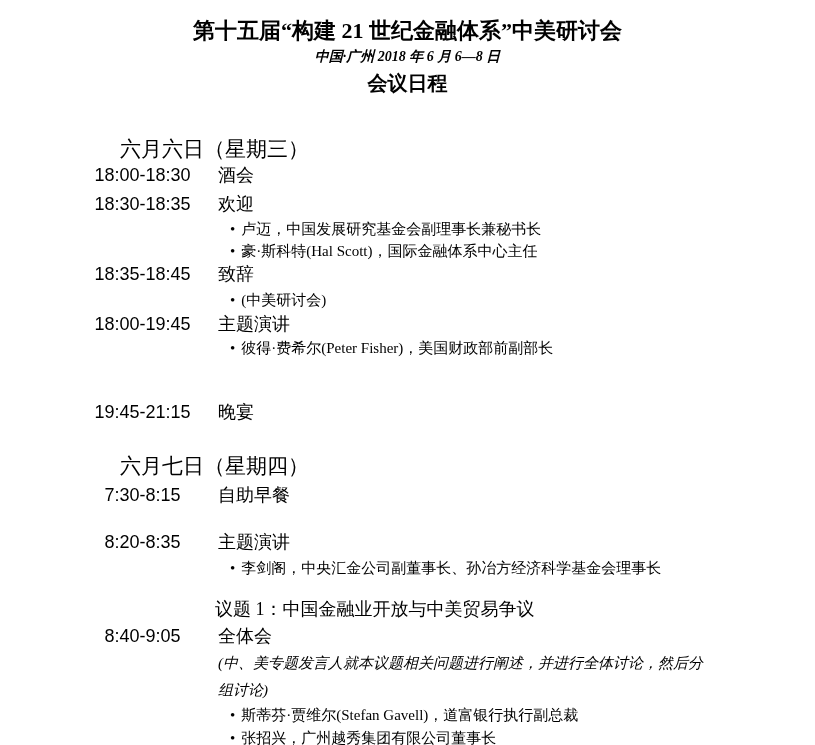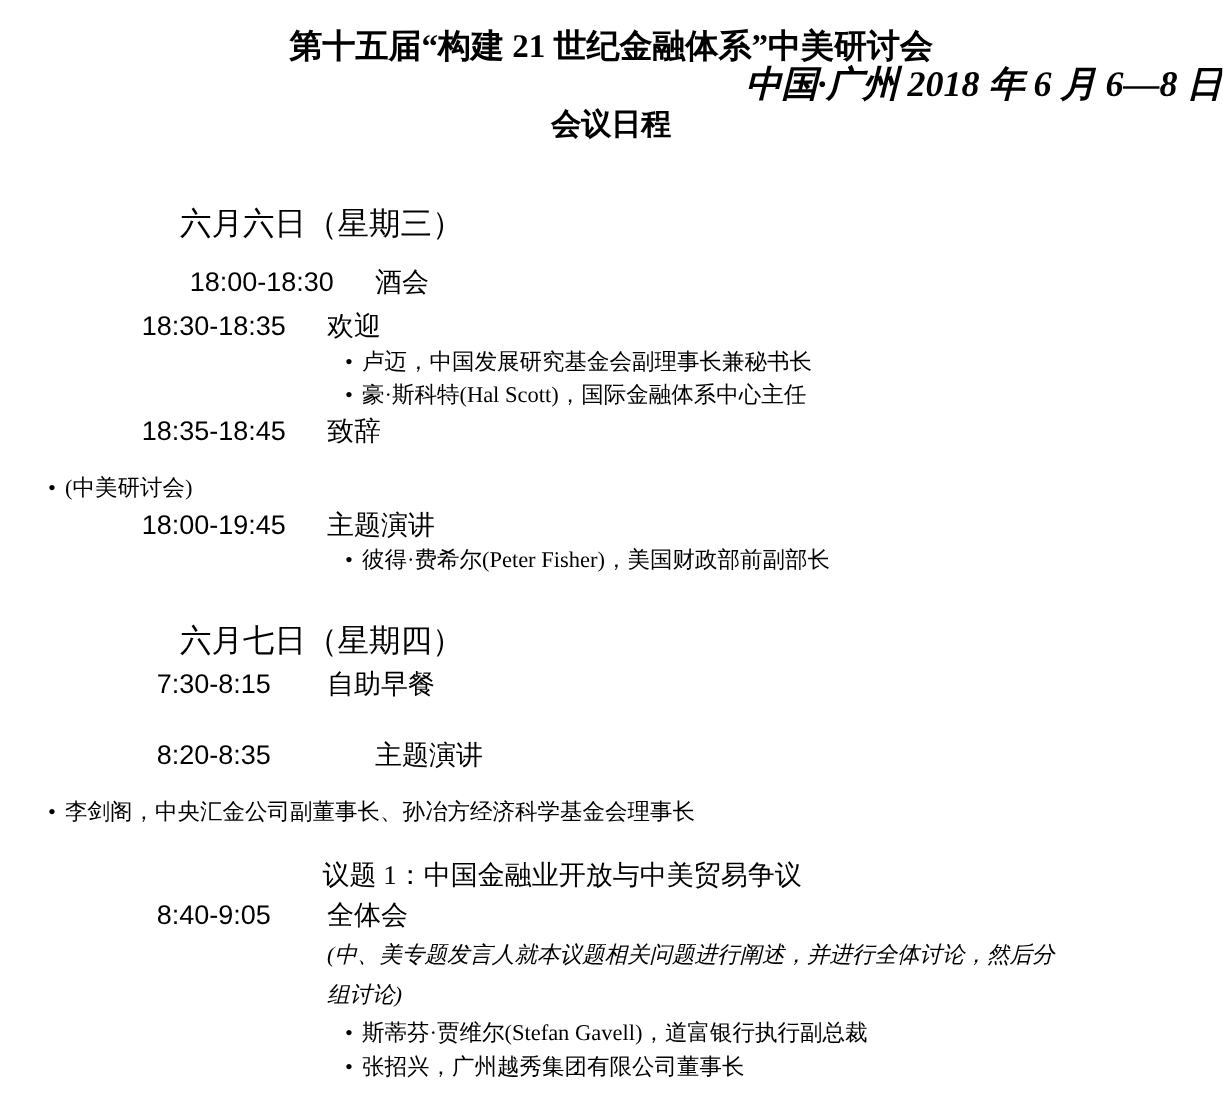--- a/index.html
+++ b/index.html
@@ -19,22 +19,22 @@
     overflow: hidden;
   }
   
   .title1 {
     text-align: center;
     font-size: 22px;
     font-weight: bold;
     line-height: 26px;
   }
   .title2 {
-    text-align: right;
-    font-size: 24px;
+    text-align: center;
+    font-size: 14px;
     font-weight: bold;
     font-style: italic;
     line-height: 22px;
     margin-top: 2px;
   }
   .title3 {
     text-align: center;
     font-size: 20px;
     font-weight: bold;
     line-height: 24px;
@@ -82,26 +82,26 @@
   .topic-heading {
     padding-left: 215px;
     font-size: 18px;
     font-weight: normal;
     line-height: 22px;
   }
   
   .mt0  { margin-top: 0; }
   .mt1  { margin-top: 1px; }
   .mt2  { margin-top: 2px; }
-  .mt3  { margin-top: 16px; padding-left: 32px; }
+  .mt3  { margin-top: 3px; }
   .mt4  { margin-top: 4px; }
   .mt5  { margin-top: 5px; }
   .mt6  { margin-top: 6px; }
   .mt19 { margin-top: 19px; }
-  .mt23 { margin-top: 23px; gap: 32px; }
+  .mt23 { margin-top: 23px; }
   .mt31 { margin-top: 31px; }
   .mt41 { margin-top: 41px; }
   .mt43 { margin-top: 43px; }
 </style>
 </head>
 <body>
 
 <div class="page">
 
   <div>
@@ -138,20 +138,24 @@
     </div>
 
     <div class="event-row mt1">
       <span class="time">18:00-19:45</span>
       <span class="etitle">主题演讲</span>
     </div>
     <div class="bullet-line mt1">
       <span class="bullet">•</span><span>彼得·费希尔(Peter Fisher)，美国财政部前副部长</span>
     </div>
 
+    <div class="event-row mt41">
+      <span class="time">19:45-21:15</span>
+      <span class="etitle">晚宴</span>
+    </div>
   </div>
 
   <div>
     <div class="date-heading mt31">六月七日（星期四）</div>
 
     <div class="event-row mt6">
       <span class="time">7:30-8:15</span>
       <span class="etitle">自助早餐</span>
     </div>
 

